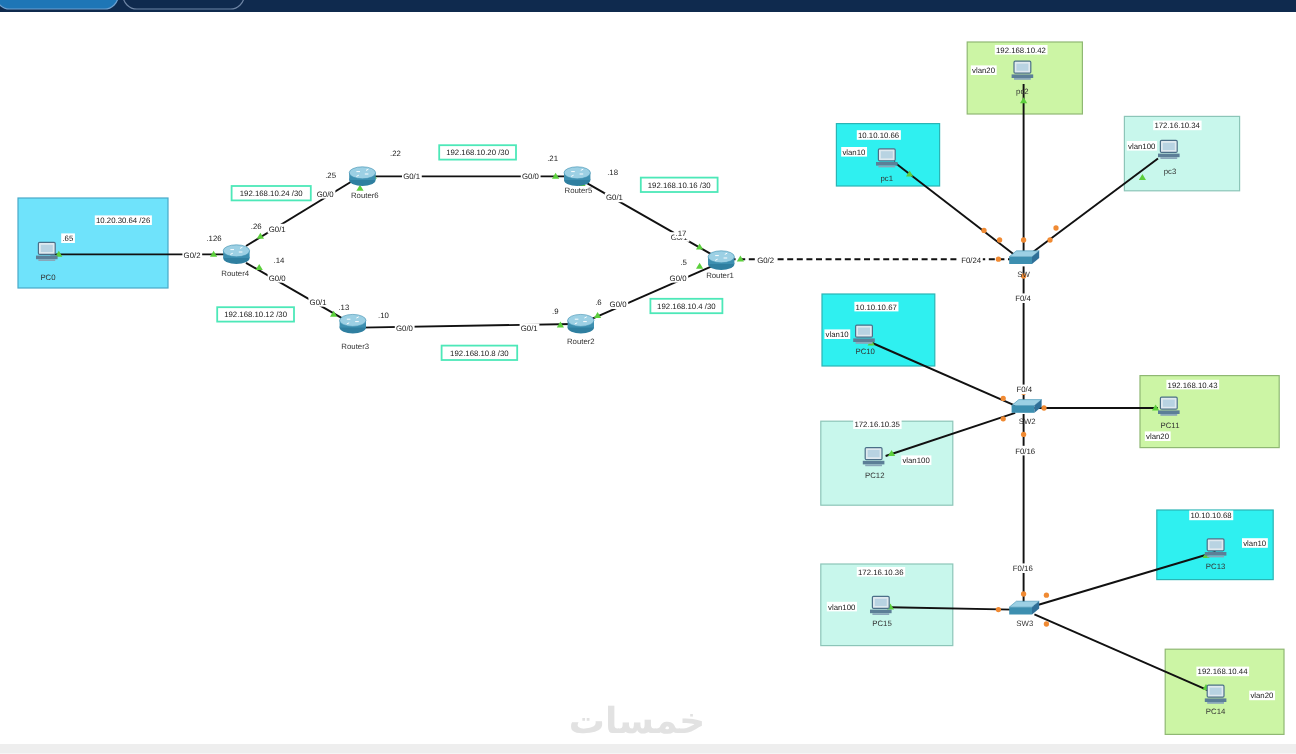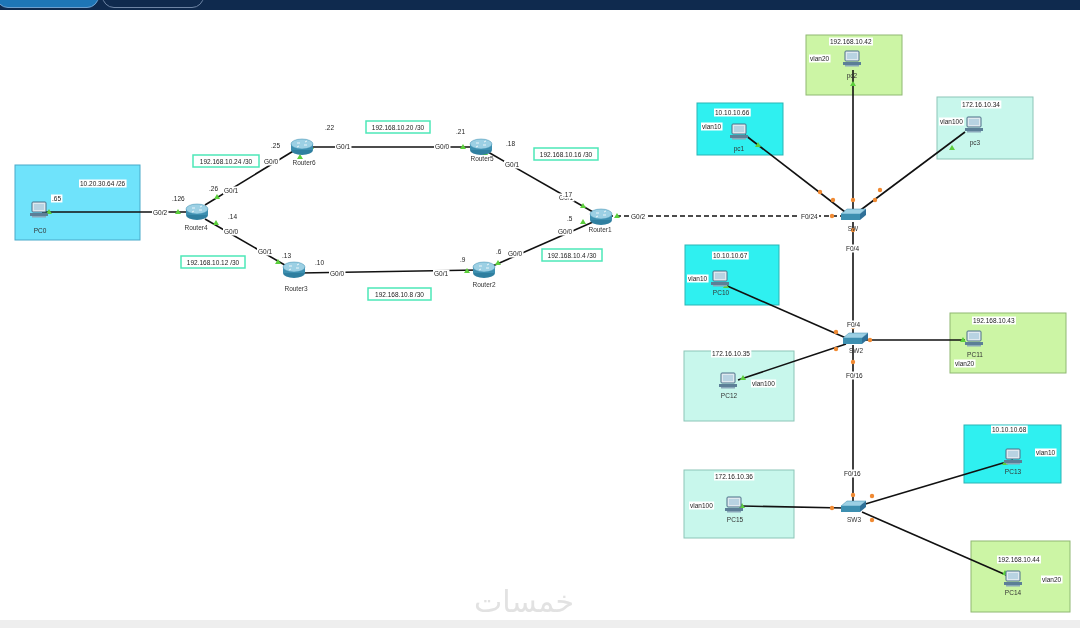--- a/index.html
+++ b/index.html
@@ -5,21 +5,21 @@
   html, body { margin:0; padding:0; }
   body { width:1080px; height:628px; position:relative; overflow:hidden; background:#ffffff; font-family:"Liberation Sans", sans-serif; }
   .topbar { position:absolute; left:0; top:0; width:1080px; height:10px; background:#0f2a4e; }
   .topbar .tab { position:absolute; top:-14px; height:22px; border-radius:0 0 12px 12px; box-sizing:border-box; }
   .tab-a { left:-4px; width:103px; background:#1e76b6; border:1px solid #6ea0cf; }
   .tab-b { left:102px; width:102px; background:#0f2a4e; border:1px solid #6e85a5; }
   .bottom-bar { position:absolute; left:0; top:620px; width:1080px; height:8px; background:#eeeeee; }
   svg#canvas { position:absolute; left:0; top:0; }
   .lbl { font-size:6.5px; fill:#222; }
   .dev { font-size:6.5px; fill:#333; }
-  .watermark { position:absolute; left:474px; top:584px; font-size:30px; color:#e2e2e2; font-family:"DejaVu Sans", sans-serif; letter-spacing:1px; }
+  .watermark { position:absolute; left:474px; top:584px; font-size:30px; color:#e2e2e2; font-family:"DejaVu Sans", sans-serif; letter-spacing:1px;font-weight:bold; }
 </style>
 </head>
 <body>
 
 <div class="topbar">
   <div class="tab tab-a"></div>
   <div class="tab tab-b"></div>
 </div>
 
 <svg id="canvas" width="1080" height="628">

